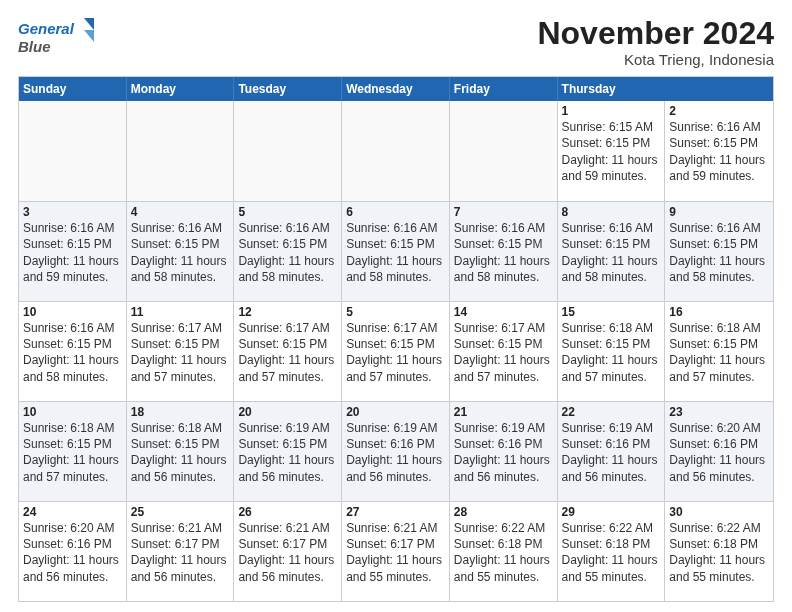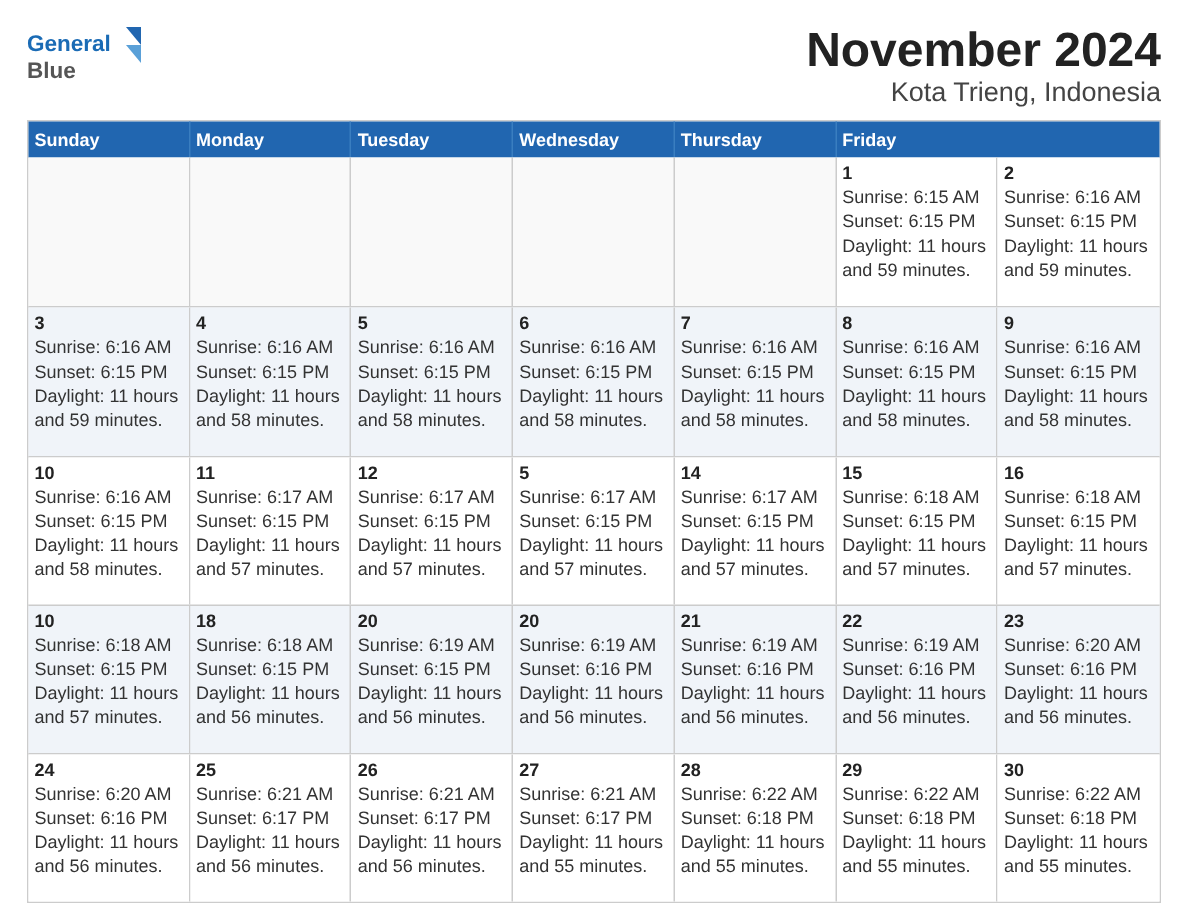--- a/index.html
+++ b/index.html
@@ -20,32 +20,33 @@
     .header {
       display: flex;
       align-items: flex-start;
       justify-content: space-between;
       margin-bottom: 8px;
     }
     .logo {
       display: flex;
       align-items: flex-start;
       gap: 4px;
+      font-style: italic;
     }
     .title-block {
       text-align: right;
     }
     .cal-title {
       font-size: 32px;
       font-weight: bold;
       color: #222;
       line-height: 1.1;
     }
     .cal-subtitle {
-      font-size: 18px;
+      font-size: 15px;
       color: #444;
     }
     .calendar {
       flex: 1;
       display: flex;
       flex-direction: column;
       border: 1px solid #ccc;
     }
     .cal-header-row {
       display: grid;
@@ -115,22 +116,22 @@
       <div class="cal-subtitle">Kota Trieng, Indonesia</div>
     </div>
   </div>
 
   <div class="calendar">
     <div class="cal-header-row">
     <div class="cal-header-cell">Sunday</div>
         <div class="cal-header-cell">Monday</div>
         <div class="cal-header-cell">Tuesday</div>
         <div class="cal-header-cell">Wednesday</div>
+        <div class="cal-header-cell">Friday</div>
         <div class="cal-header-cell">Thursday</div>
-        <div class="cal-header-cell">Friday</div>
       </div>
     <div class="cal-body">
     <div class="cal-week">
           <div class="cal-cell empty"></div>
           <div class="cal-cell empty"></div>
           <div class="cal-cell empty"></div>
           <div class="cal-cell empty"></div>
           <div class="cal-cell empty"></div>
           <div class="cal-cell">
             <span class="day-num">1</span>

